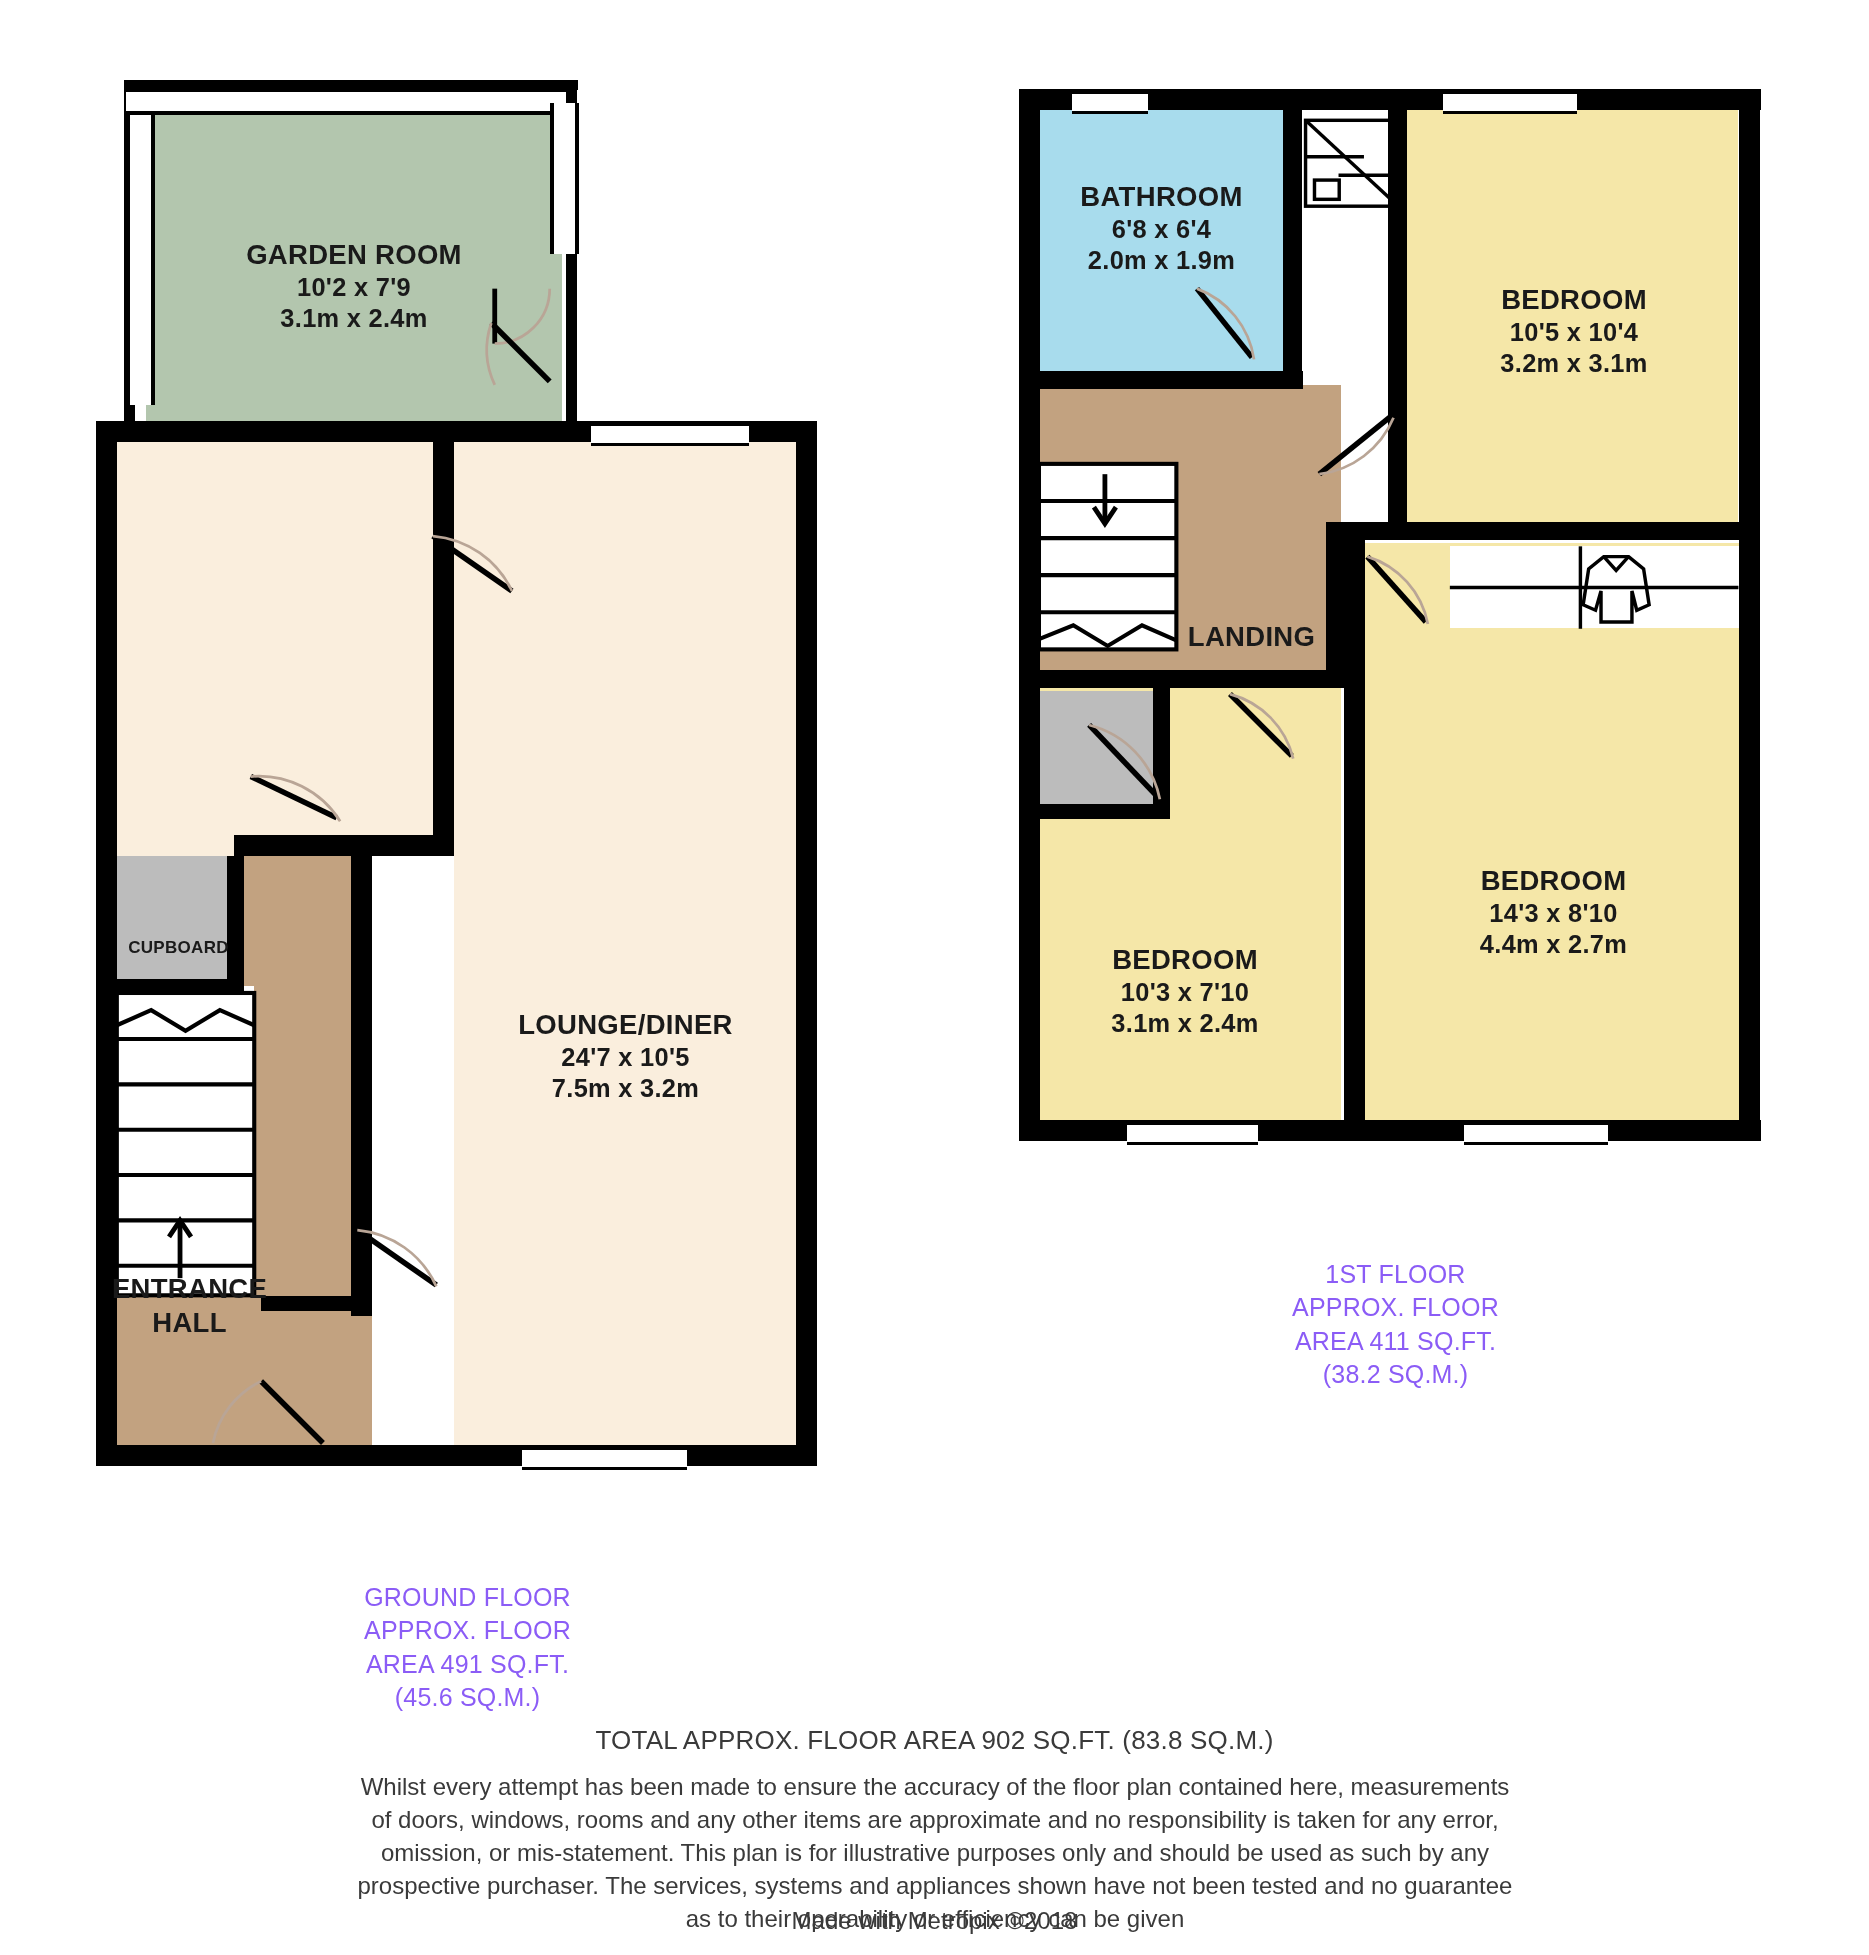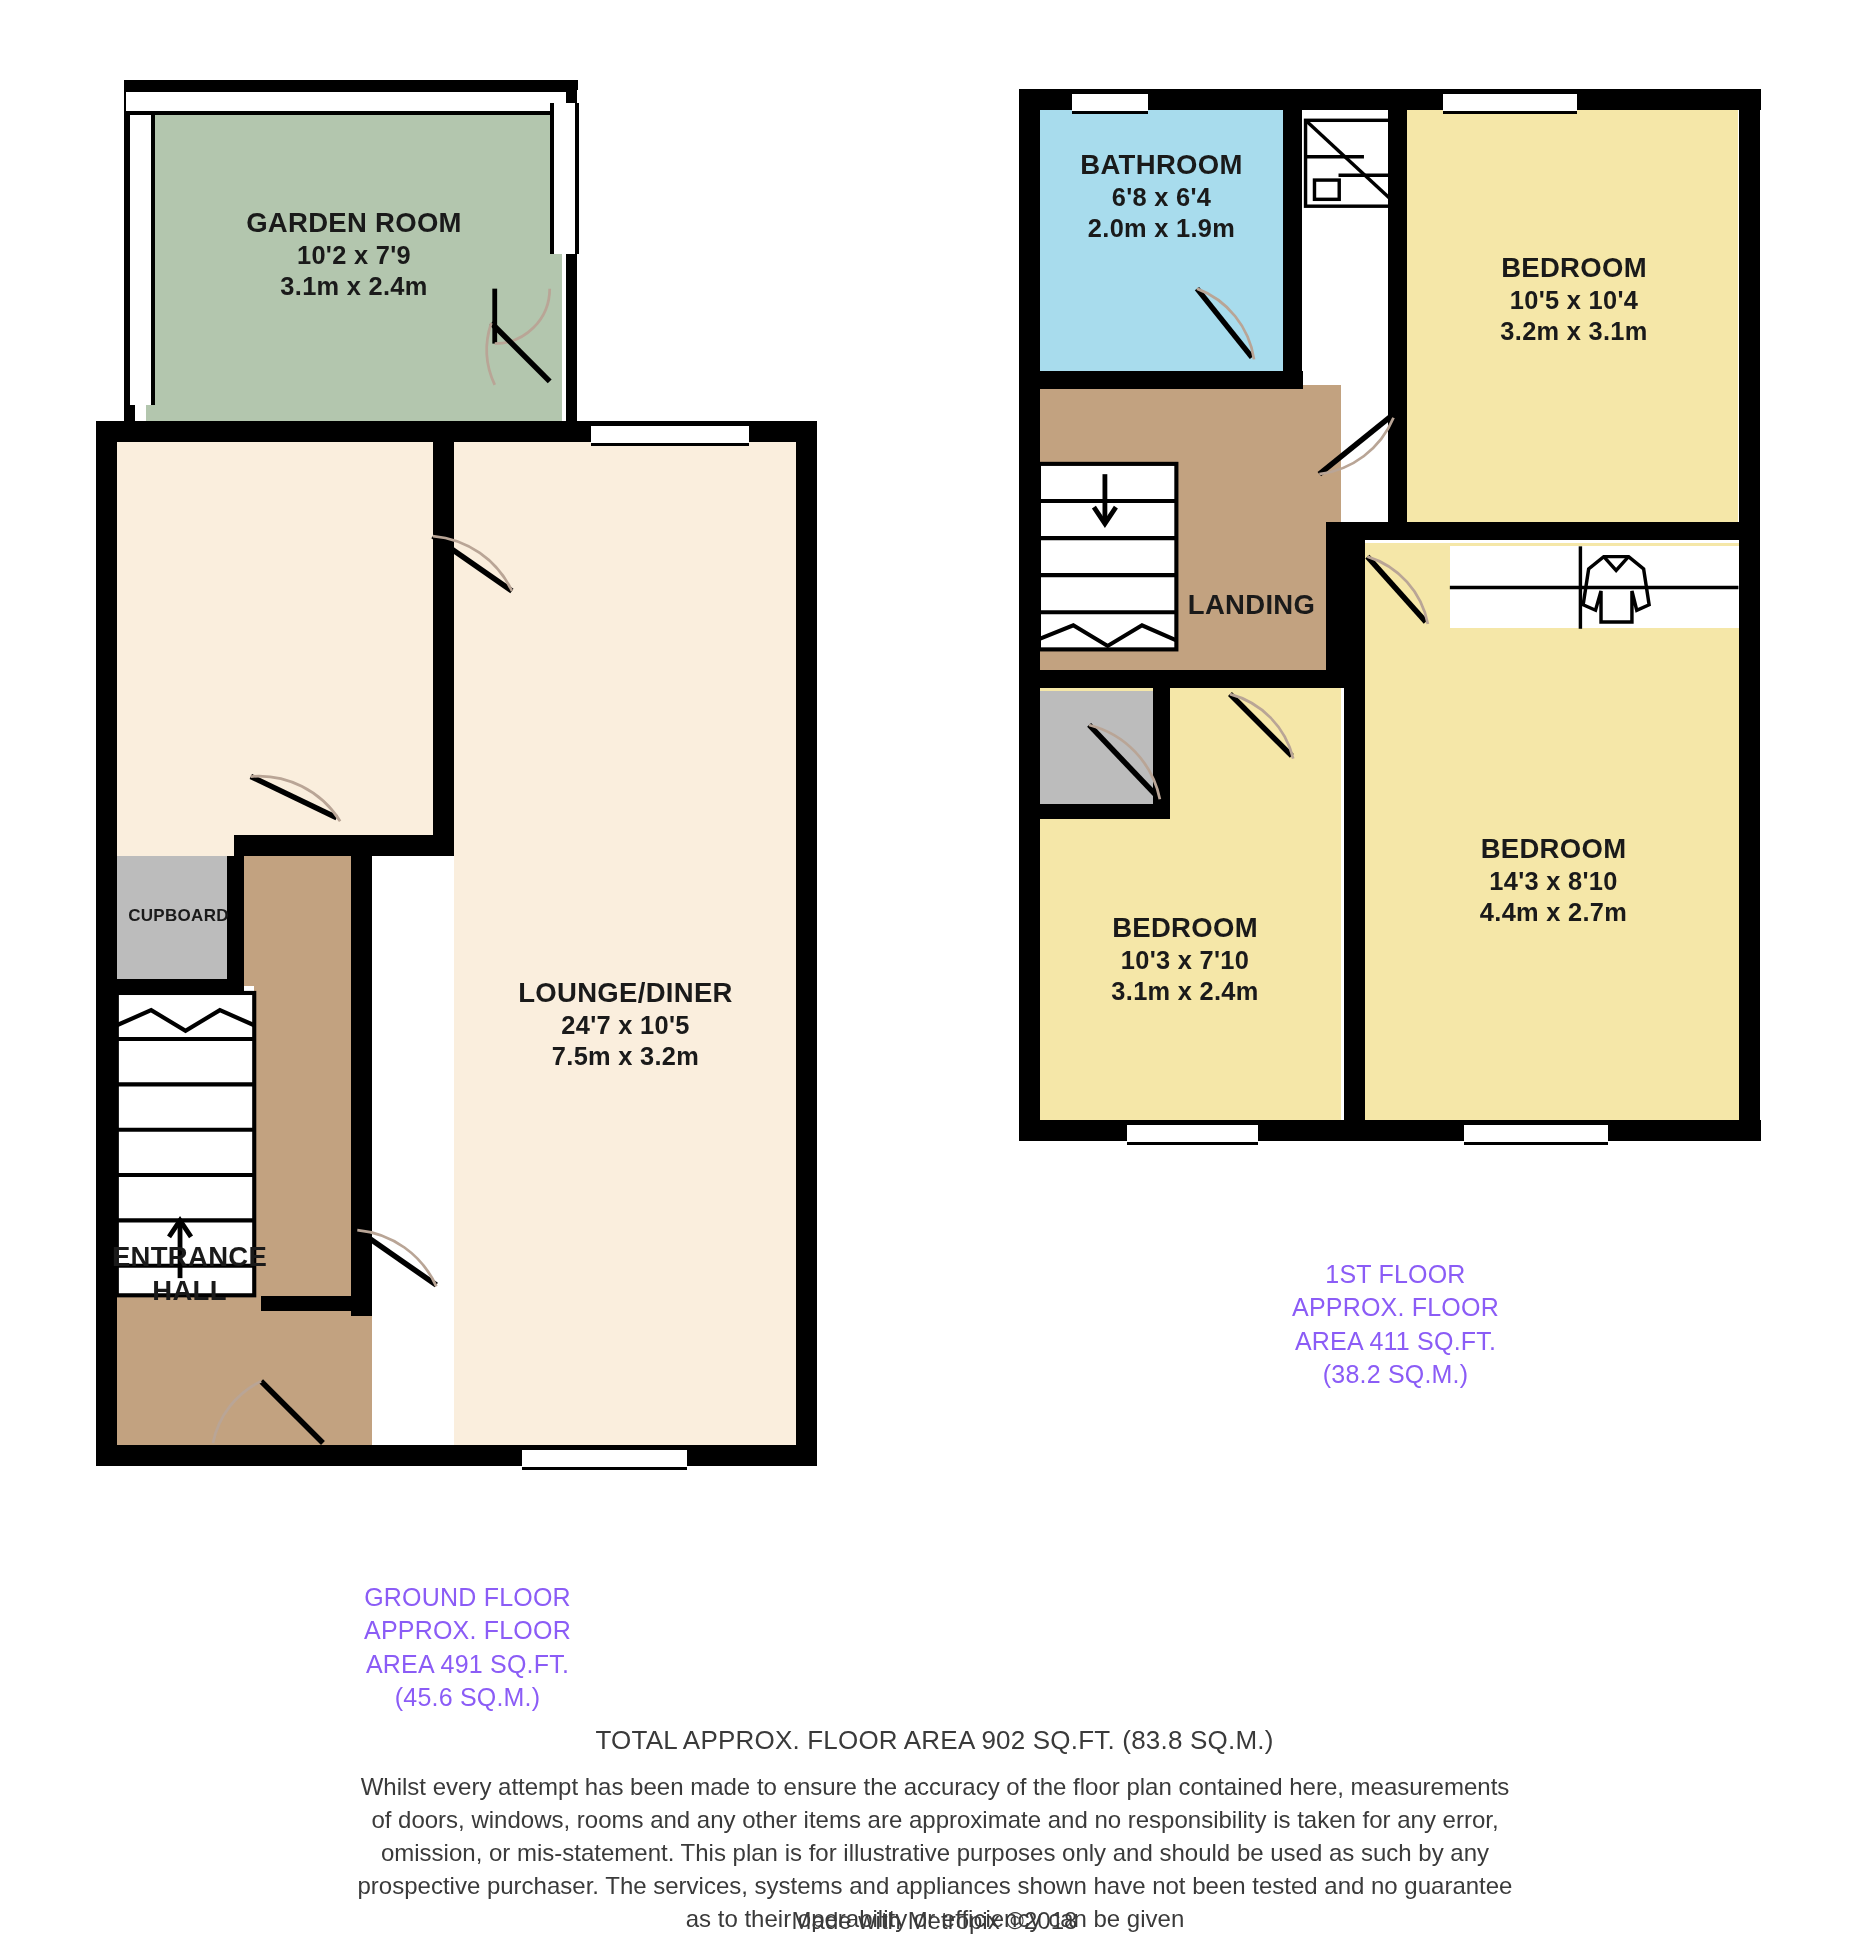--- a/index.html
+++ b/index.html
@@ -41,20 +41,21 @@
     position: absolute;
     text-align: center;
     line-height: 1.22;
     font-weight: bold;
     letter-spacing: 0.3px;
     white-space: nowrap;
   }
   .label .rname {
     font-size: 27.5px;
     display: block;
+    margin-top: 32px;
   }
   .label .dim {
     font-size: 25.4px;
     display: block;
   }
   .label.small .rname { font-size: 17px; }
 
   .footer-block {
     position: absolute;
     text-align: center;

